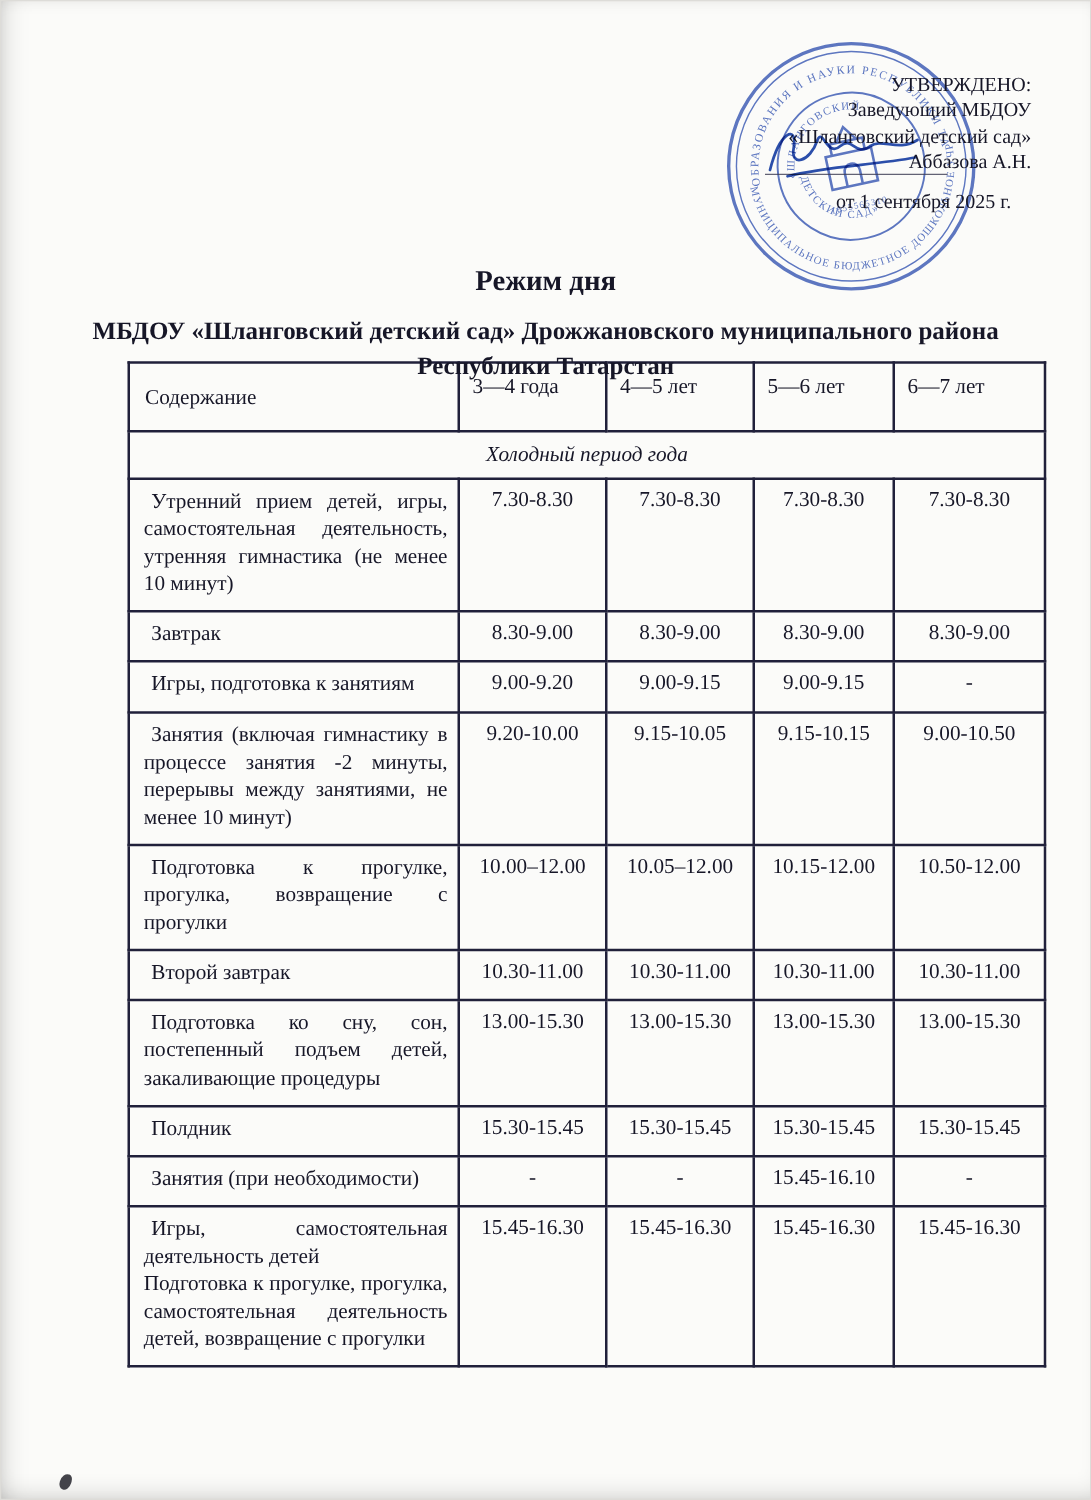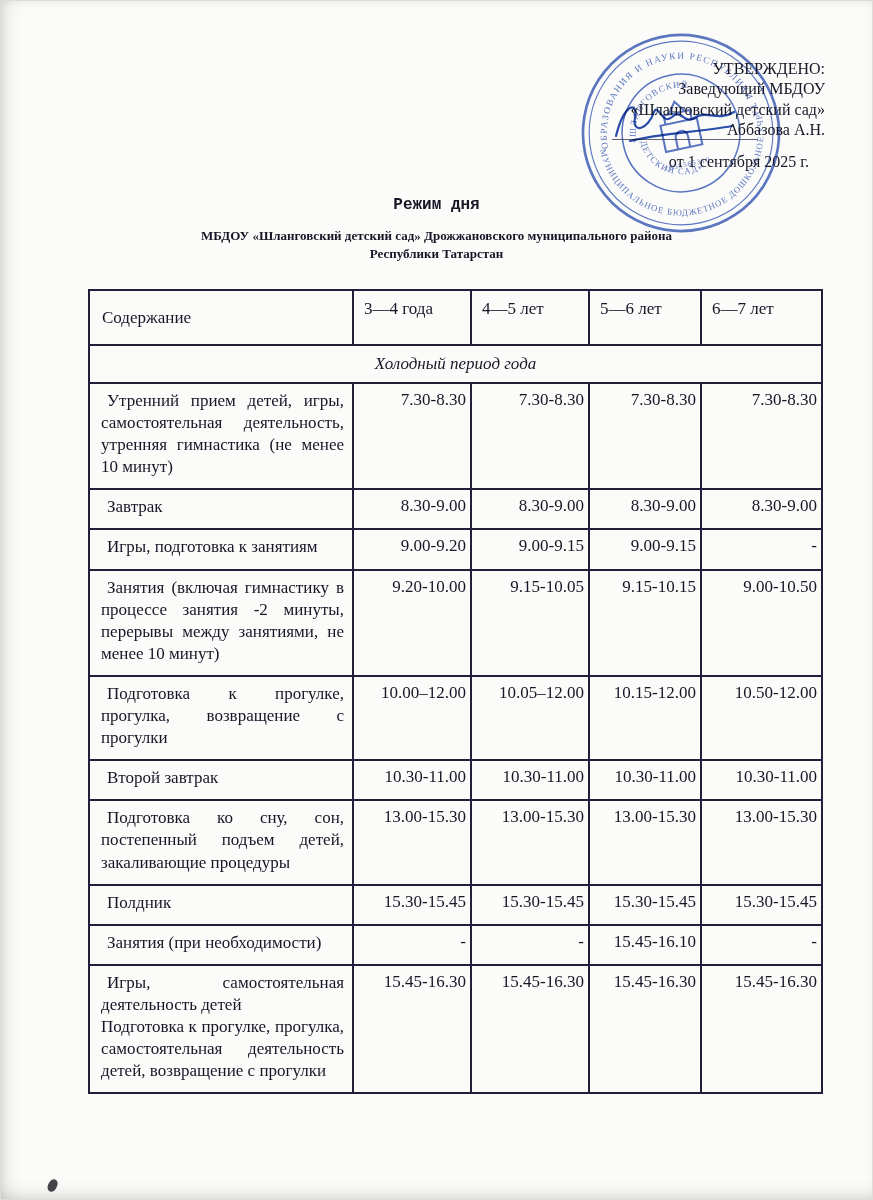--- a/index.html
+++ b/index.html
@@ -71,37 +71,36 @@
   
   .doc-titles {
     position: absolute;
     top: 196px;
     left: 0;
     width: 100%;
     text-align: center;
     z-index: 3;
   }
   .doc-title {
-    font-size: 16px;
+    font-size: 23px;
     font-weight: bold;
-    margin: 0 0 13px 0;
-    font-family: Liberation Mono, monospace;
+    margin: 16px 0 13px 0;
   }
   .doc-subtitle {
-    font-size: 13px;
+    font-size: 20px;
     font-weight: bold;
     margin: 0;
     line-height: 1.42;
   }
 
   
   .table-wrap {
     position: absolute;
     top: 289px;
-    left: 88px;
+    left: 102px;
     width: 587px;
     z-index: 2;
   }
   table.schedule {
     width: 100%;
     border-collapse: collapse;
     table-layout: fixed;
   }
   table.schedule th,
   table.schedule td {
@@ -127,21 +126,21 @@
   }
   td.content-cell {
     text-align: justify;
     text-indent: 6px;
     padding: 6px 8px 10px 11px;
     line-height: 1.3;
     white-space: pre-line;
     vertical-align: top;
   }
   td.time-cell {
-    text-align: right;
+    text-align: center;
     vertical-align: top;
     padding: 6px 4px 8px 4px;
   }
 
   
   .speck {
     position: absolute;
     left: 48px;
     bottom: 8px;
     width: 9px;

